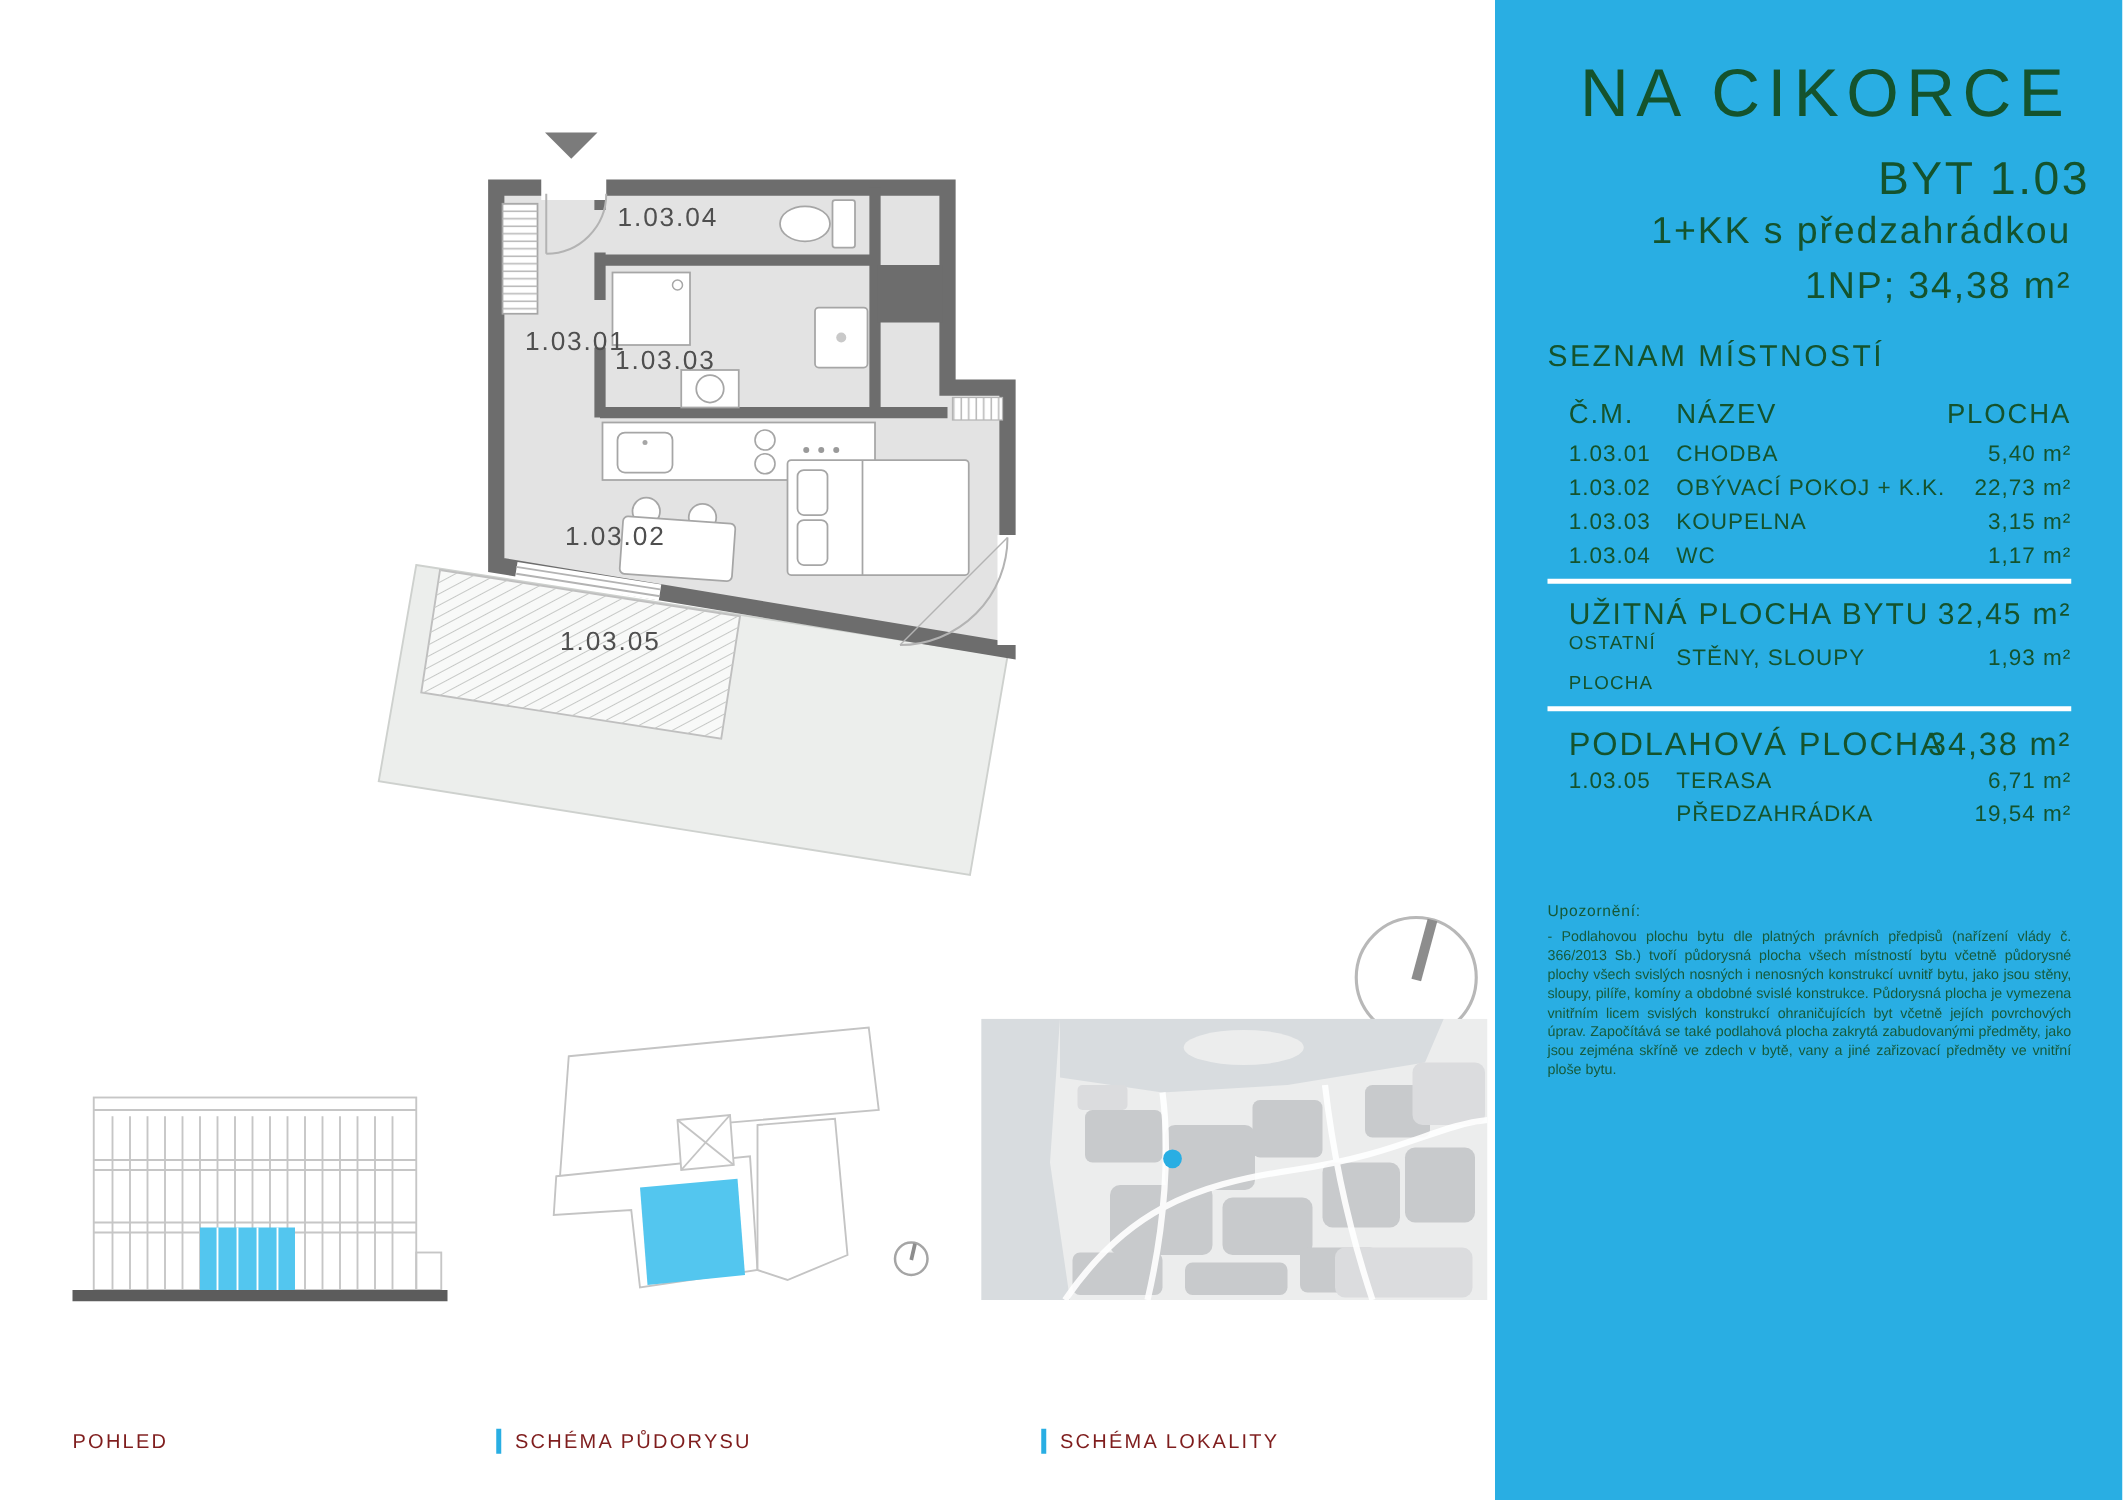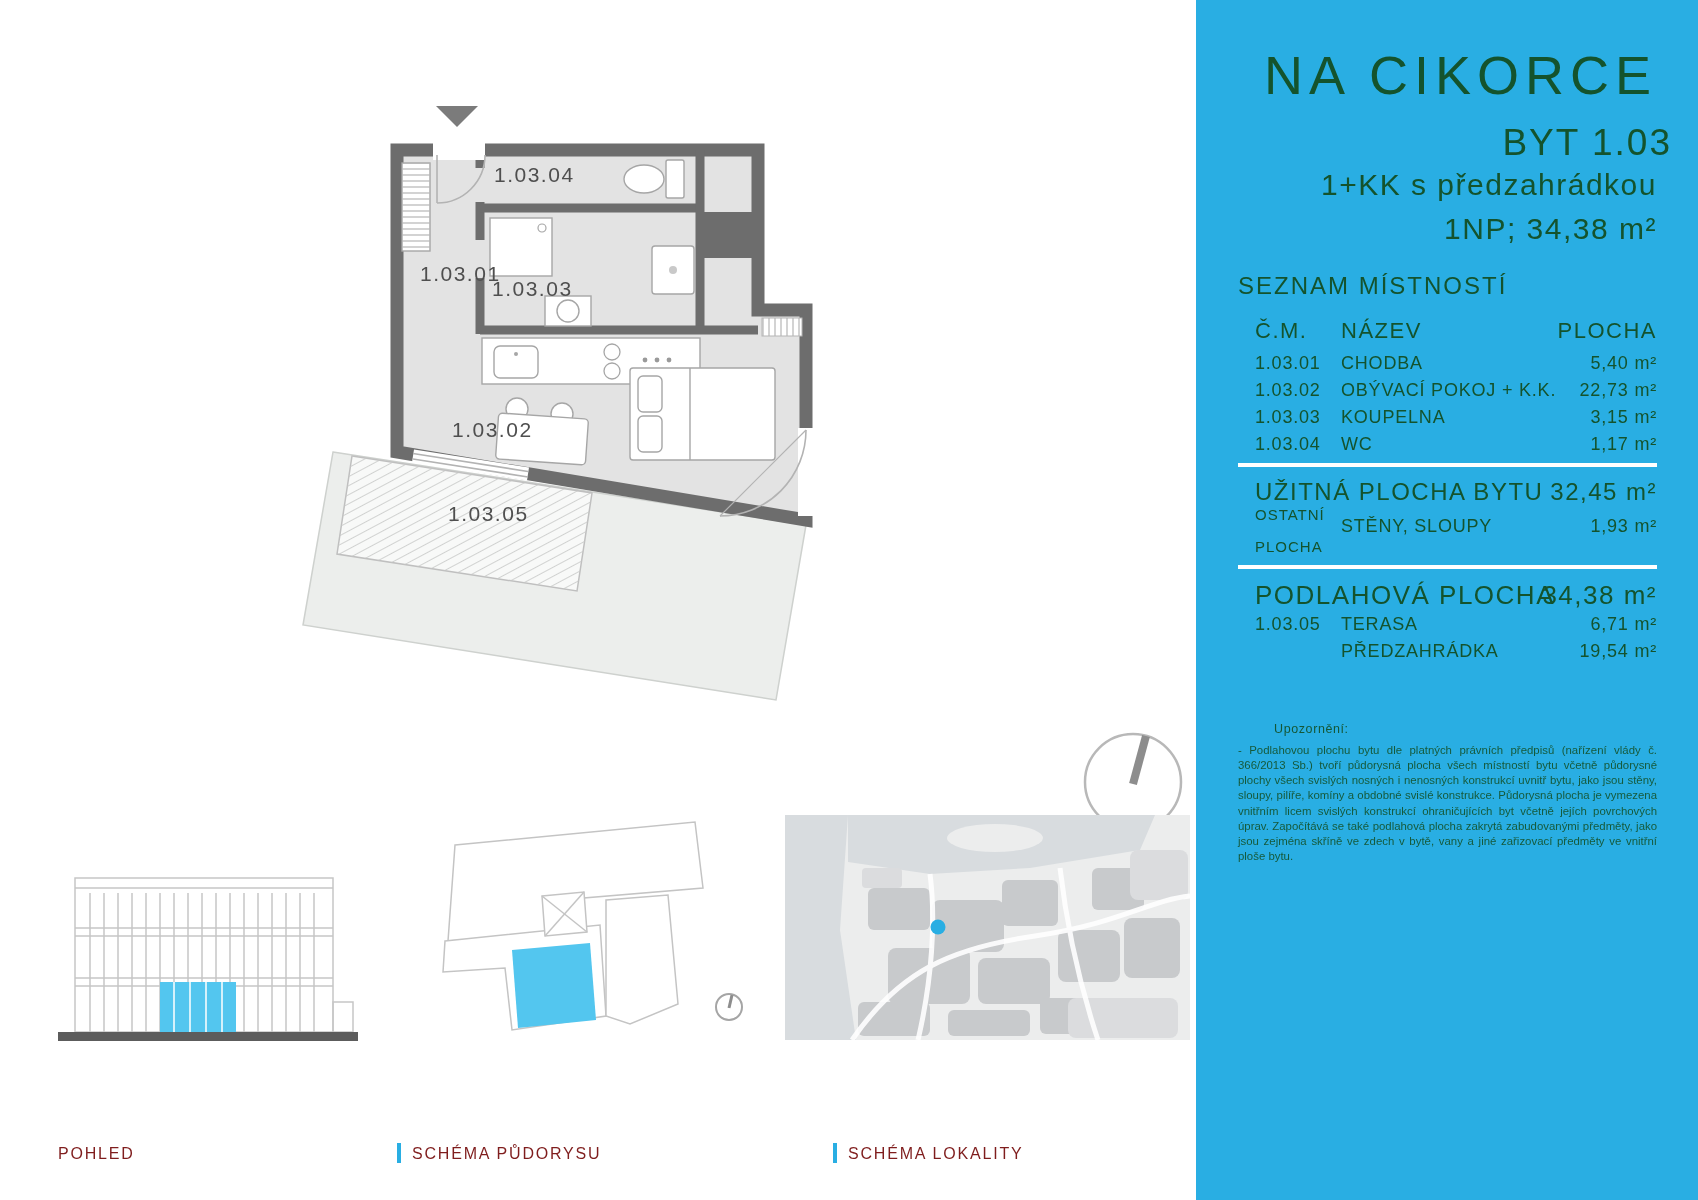--- a/index.html
+++ b/index.html
@@ -21,21 +21,21 @@
   .t-row{position:absolute;left:42px;right:41px;white-space:nowrap;}
   .t-row .c-num{position:absolute;left:0;top:0;margin-left:17px;}
   .t-row .c-name{position:absolute;left:103px;top:0;}
   .t-row .c-area{position:absolute;right:0;top:0;text-align:right;}
   .t-head{font-size:22px;letter-spacing:1.5px;}
   .t-data{font-size:18px;letter-spacing:0.8px;}
   .rule{position:absolute;left:42px;right:41px;height:4px;background:#ffffff;}
   .sum-lg{font-size:24px;letter-spacing:1.5px;}
   .sum-xl{font-size:26px;letter-spacing:1.5px;}
   .sum-sm{font-size:15px;letter-spacing:1px;}
-  .notice-h{position:absolute;left:42px;top:722px;font-size:12.5px;letter-spacing:0.6px;opacity:.95;margin-left:36px;}
+  .notice-h{position:absolute;left:42px;top:722px;font-size:12.5px;letter-spacing:0.6px;opacity:.95;}
   .notice{position:absolute;left:42px;right:41px;top:743px;font-size:11.4px;line-height:1.33;
           text-align:justify;opacity:.92;}
   .notice p{margin:0;}
   .photo-frame{position:absolute;left:44px;top:902px;width:420px;height:255px;overflow:hidden;}
   
   .plan-label{position:absolute;font-size:21px;color:#4f4f4f;letter-spacing:1.5px;white-space:nowrap;}
   .foot-label{position:absolute;top:1145px;font-size:16px;color:#7f1d1d;letter-spacing:1.8px;white-space:nowrap;}
   .foot-tick{position:absolute;top:1143px;width:4px;height:20px;background:#29aee3;}
 </style>
 </head>

